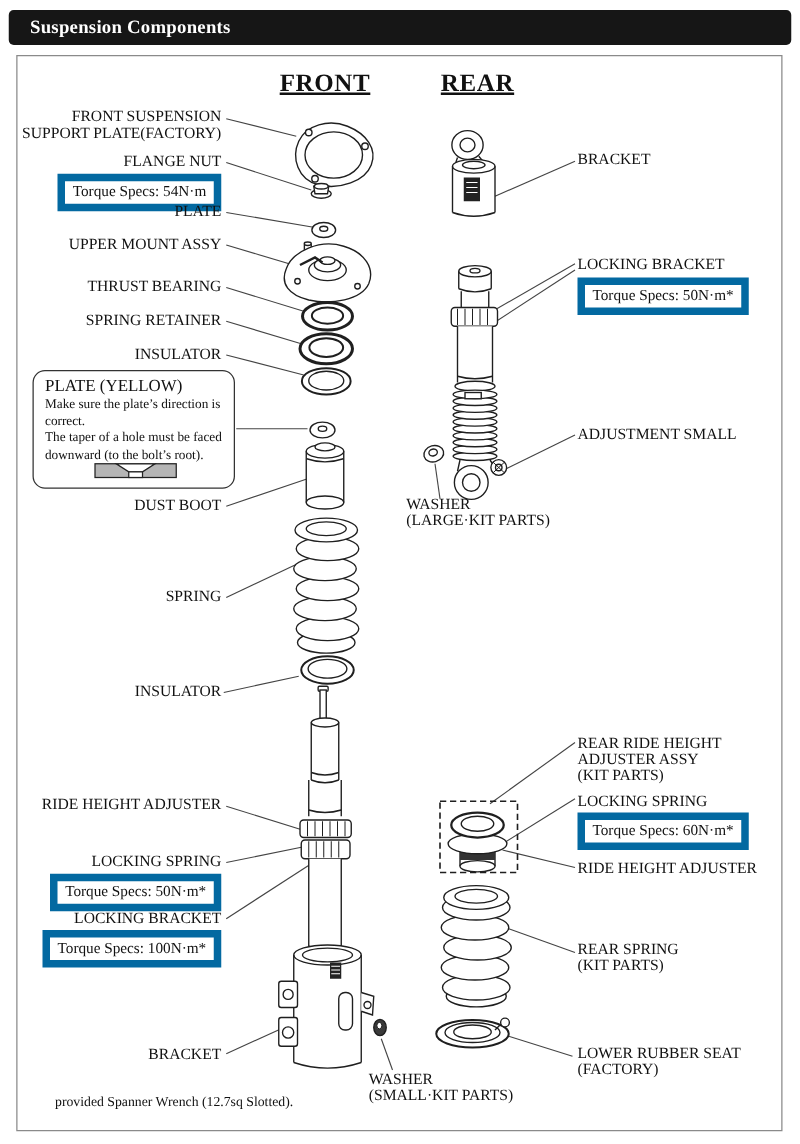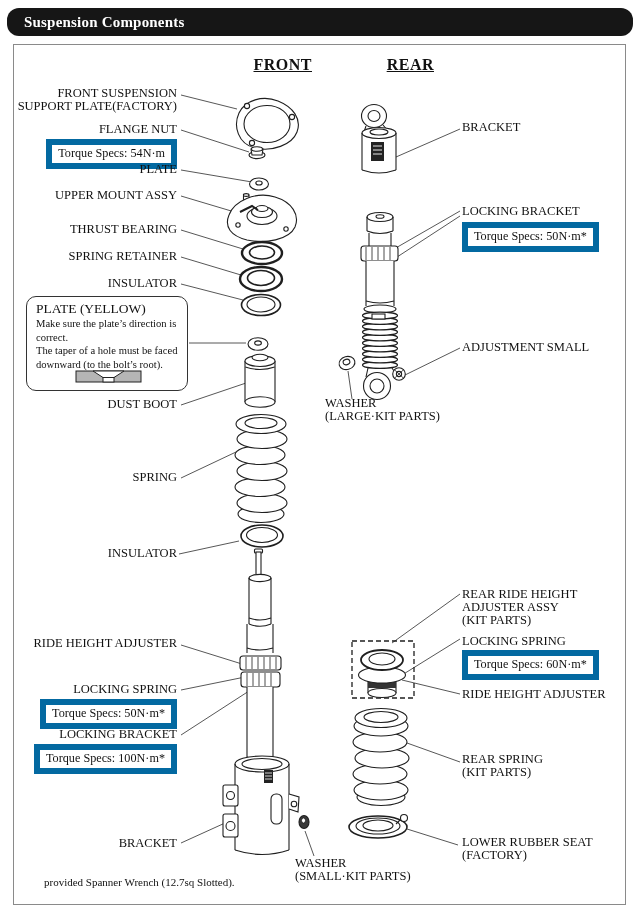--- a/index.html
+++ b/index.html
@@ -1,27 +1,27 @@
 <!DOCTYPE html>
 <html><head>
 <meta charset="utf-8">
 <style>
   html,body{margin:0;padding:0;background:#fff;}
   #page{position:relative;width:640px;height:915px;background:#fff;overflow:hidden;
         font-family:"Liberation Serif", serif;color:#111;}
   #titlebar{position:absolute;left:7px;top:8px;width:626px;height:28px;background:#161616;
-        border-radius:12px;color:#fff;font-weight:bold;font-size:15px;line-height:28px;
+        border-radius:4px;color:#fff;font-weight:bold;font-size:15px;line-height:28px;
         padding-left:17px;box-sizing:border-box;letter-spacing:.2px;}
   #frame{position:absolute;left:13px;top:44px;width:613px;height:861px;border:1px solid #8a8a8a;
         background:#fff;box-sizing:border-box;}
   #art{position:absolute;left:0;top:0;width:640px;height:915px;z-index:1;pointer-events:none;}
   .lbl{position:absolute;z-index:2;font-size:12.5px;line-height:13px;white-space:nowrap;color:#111;}
   .lbl.r{text-align:right;}
-  .hdr{position:absolute;z-index:2;font-size:16px;font-weight:bold;text-decoration:underline;
-        text-align:right;width:104px;letter-spacing:.5px;}
+  .hdr{position:absolute;z-index:2;font-size:20px;font-weight:bold;text-decoration:underline;
+        text-align:center;width:104px;letter-spacing:.5px;}
   .torque{position:absolute;z-index:2;border:6px solid #0369a1;background:#fff;font-size:12.2px;
         line-height:15px;padding:1px 6px 2px;white-space:nowrap;}
   #notebox{position:absolute;z-index:2;left:26px;top:296px;width:162px;height:95px;
         border:1.5px solid #333;border-radius:10px;background:#fff;box-sizing:border-box;
         padding:4px 7px 0 9px;}
   #notebox .nt{font-size:13.5px;line-height:16px;}
   #notebox .nl{font-size:10.6px;line-height:13.6px;white-space:nowrap;}
   #noteglyph{position:absolute;left:48px;bottom:6px;}
   .fn{position:absolute;z-index:2;font-size:11px;line-height:13px;white-space:nowrap;}
   .fn.b{font-weight:600;}

